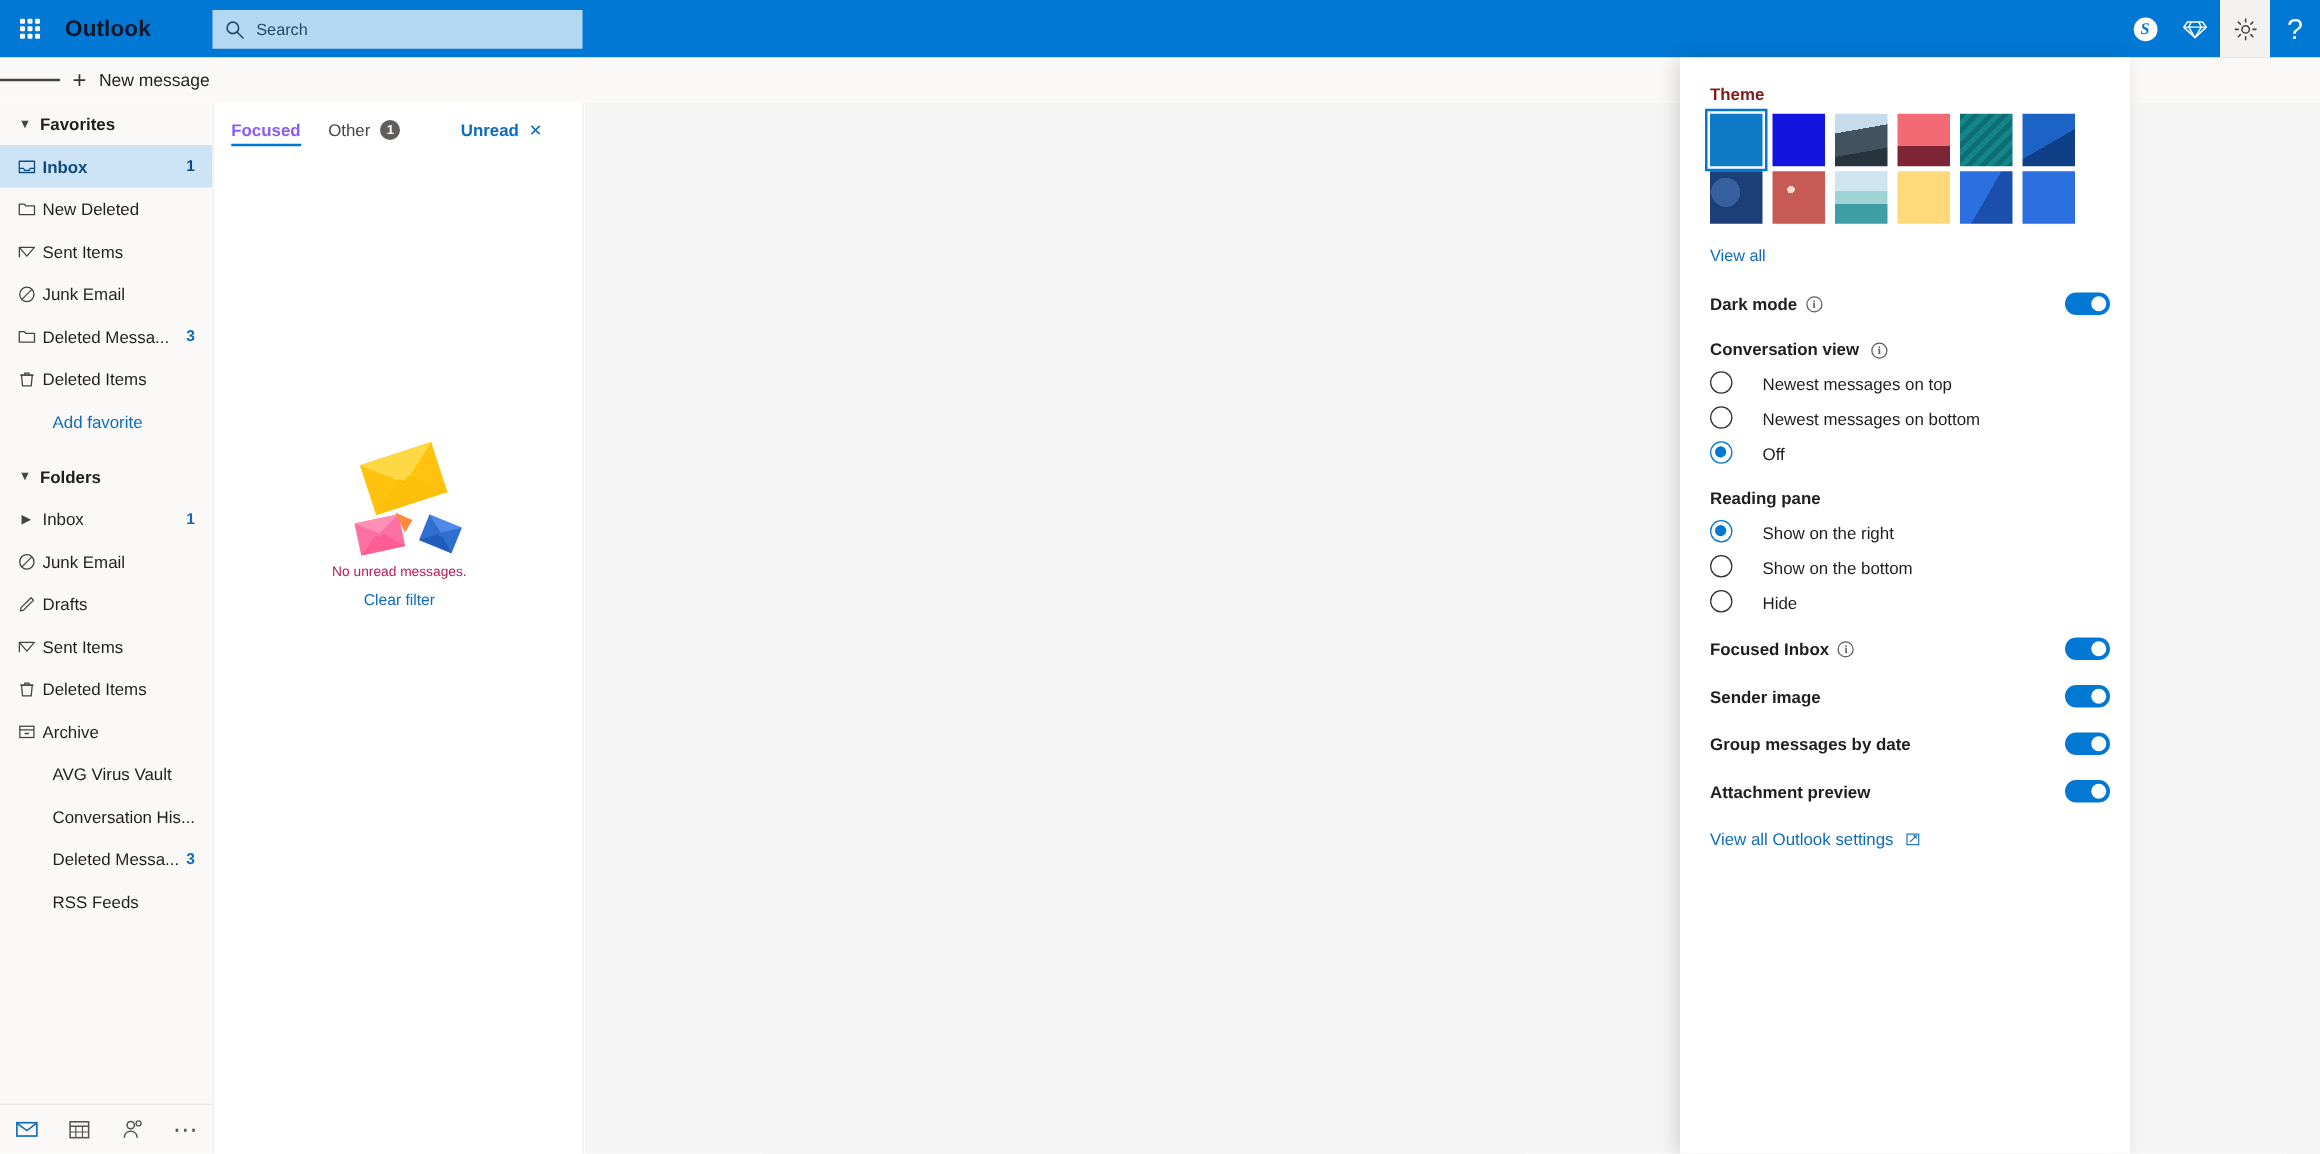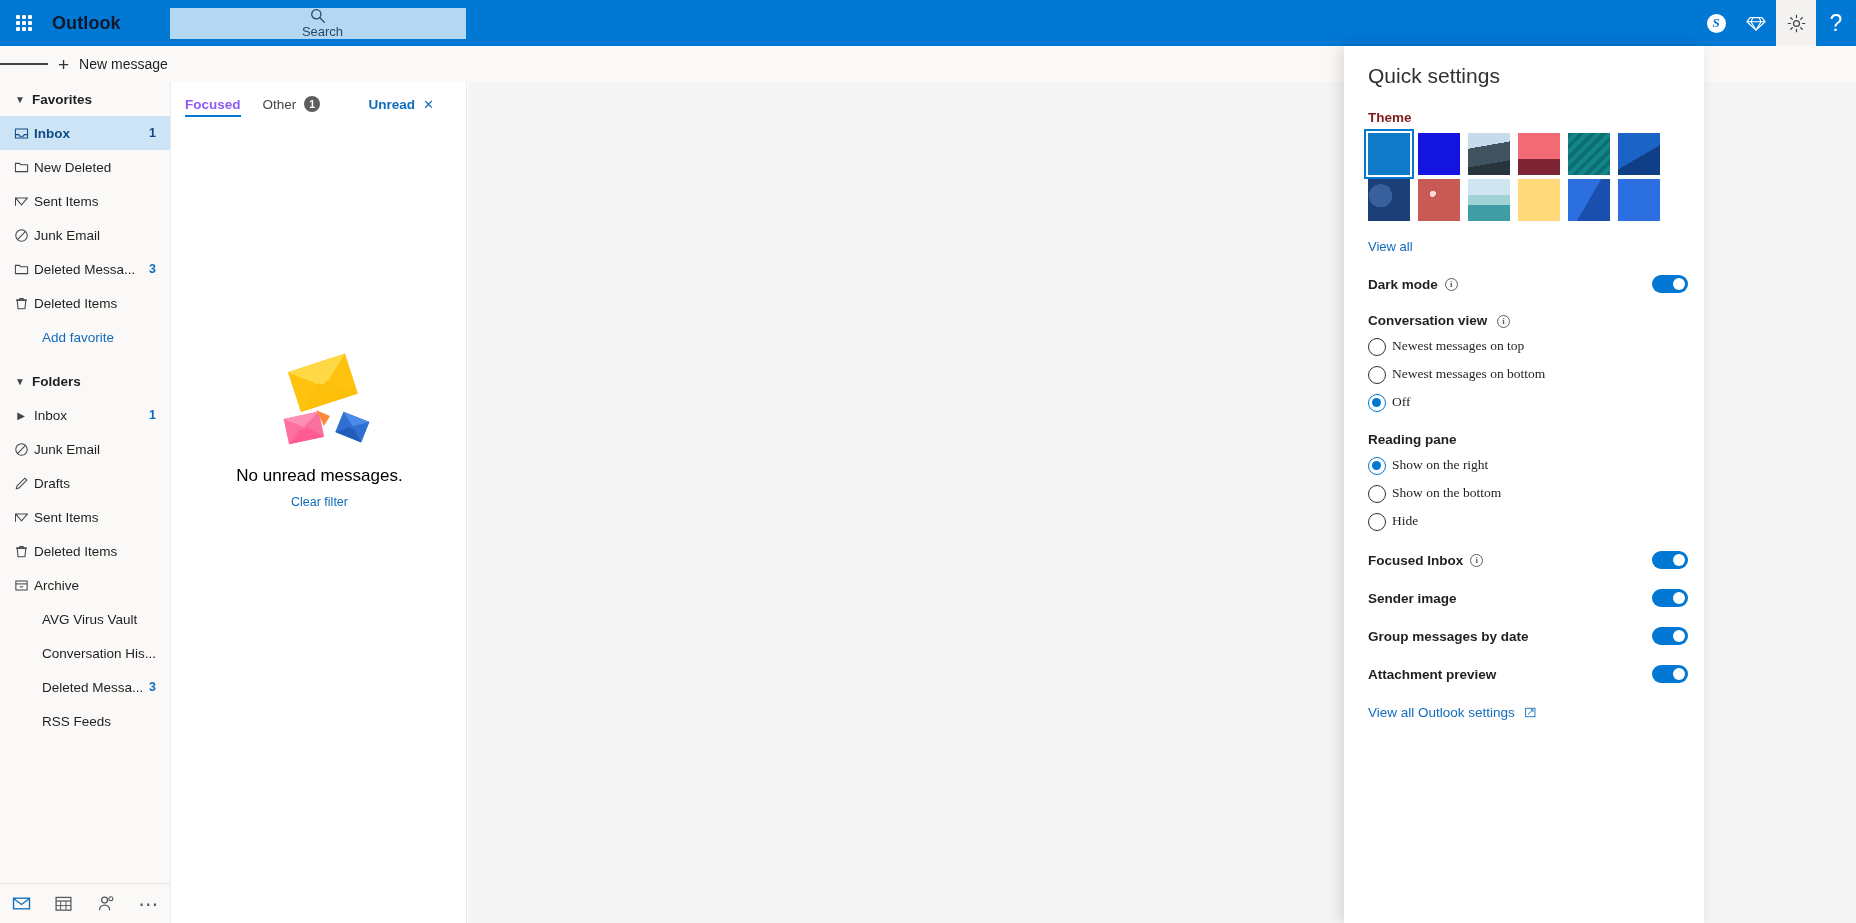--- a/index.html
+++ b/index.html
@@ -23,21 +23,21 @@
     display: grid; grid-template-columns: repeat(3, 4px);
     grid-template-rows: repeat(3, 4px); gap: 2px;
   }
   .waffle-grid i { background: #fff; width: 4px; height: 4px; display: block; border-radius: 1px; }
   .brand {
     color: #0f172a; font-size: 18px; font-weight: bold; letter-spacing: .1px;
     margin-left: 4px; width: 120px;
   }
   .searchbox {
     position: absolute; left: 170px; top: 8px; width: 296px; height: 31px;
-    background: #b5d8f2; display: flex; align-items: center; padding: 0 10px; flex-direction: column;
+    background: #b5d8f2; display: flex; align-items: center; padding: 0 10px;
   }
   .searchbox .mag { width: 16px; height: 16px; flex: 0 0 16px; }
   .searchbox .txt {
     font-size: 13px; color: #24476a; margin-left: 9px;
   }
   .hdr-right {
     position: absolute; right: 0; top: 0; height: 46px; display: flex; align-items: stretch;
   }
   .hdr-btn {
     width: 40px; height: 46px; display: flex; align-items: center;
@@ -131,21 +131,21 @@
     position: absolute; right: 32px; top: 0; height: 44px;
     display: flex; align-items: center; gap: 8px; cursor: pointer;
     font-size: 13.5px; color: #0f6cbd; font-weight: bold;
   }
   .unread-filter .x { font-size: 13px; font-weight: normal; }
 
   .emptystate {
     position: absolute; top: 250px; left: 0; width: 297px;
     display: flex; flex-direction: column; align-items: center;
   }
-  .empty-txt { font-size: 17px; color: #000000; margin-top: 14px; }
+  .empty-txt { font-size: 11px; color: #be185d; }
   .clear-filter { font-size: 12.5px; color: #0f6cbd; margin-top: 9px; cursor: pointer; }
 
   
   .readingpane {
     position: absolute; top: 82px; left: 468px; right: 0; height: 841px;
     background: #f5f5f5;
   }
 
   
   .flyout {
@@ -185,21 +185,21 @@
   .toggle {
     width: 36px; height: 18px; border-radius: 9px; background: #0078d4;
     position: relative; cursor: pointer; flex: 0 0 36px;
   }
   .toggle .knob {
     position: absolute; width: 12px; height: 12px; border-radius: 50%;
     background: #fff; top: 3px; right: 3px;
   }
   .grp-title { font-size: 13.5px; font-weight: bold; color: #201f1e; margin-top: 20px; }
   .radio-row {
-    display: flex; align-items: flex-start; gap: 6px; margin-top: 10px; cursor: pointer; font-family: Liberation Serif, serif;
+    display: flex; align-items: flex-end; gap: 24px; margin-top: 10px; cursor: pointer;
   }
   .radio {
     width: 18px; height: 18px; border-radius: 50%; border: 1.4px solid #323130;
     flex: 0 0 18px; position: relative; background: #fff;
   }
   .radio.on { border-color: #0078d4; }
   .radio.on::after {
     content: ""; position: absolute; width: 9px; height: 9px; border-radius: 50%;
     background: #0078d4; top: 3.3px; left: 3.3px;
   }
@@ -500,21 +500,20 @@
         </g>
       </svg>
       <div class="empty-txt">No unread messages.</div>
       <div class="clear-filter">Clear filter</div>
     </div>
   </div>
 
   <div class="readingpane"></div>
 
   <div class="flyout">
-    <div class="fly-title">Quick settings</div>
 
 
     <div class="sec-label theme-label">Theme</div>
 
     <div class="theme-grid">
       <div class="swatch sel" style="background:#0f7ac8"></div>
       <div class="swatch" style="background:#1414e0"></div>
       <div class="swatch" style="background:linear-gradient(170deg,#c6dced 0 32%,#40535e 32% 70%,#27343c 70%)"></div>
       <div class="swatch" style="background:linear-gradient(180deg,#f26b74 0 62%,#7e2535 62%)"></div>
       <div class="swatch" style="background:repeating-linear-gradient(135deg,#0d6f73 0 4px,#13868a 4px 8px)"></div>

